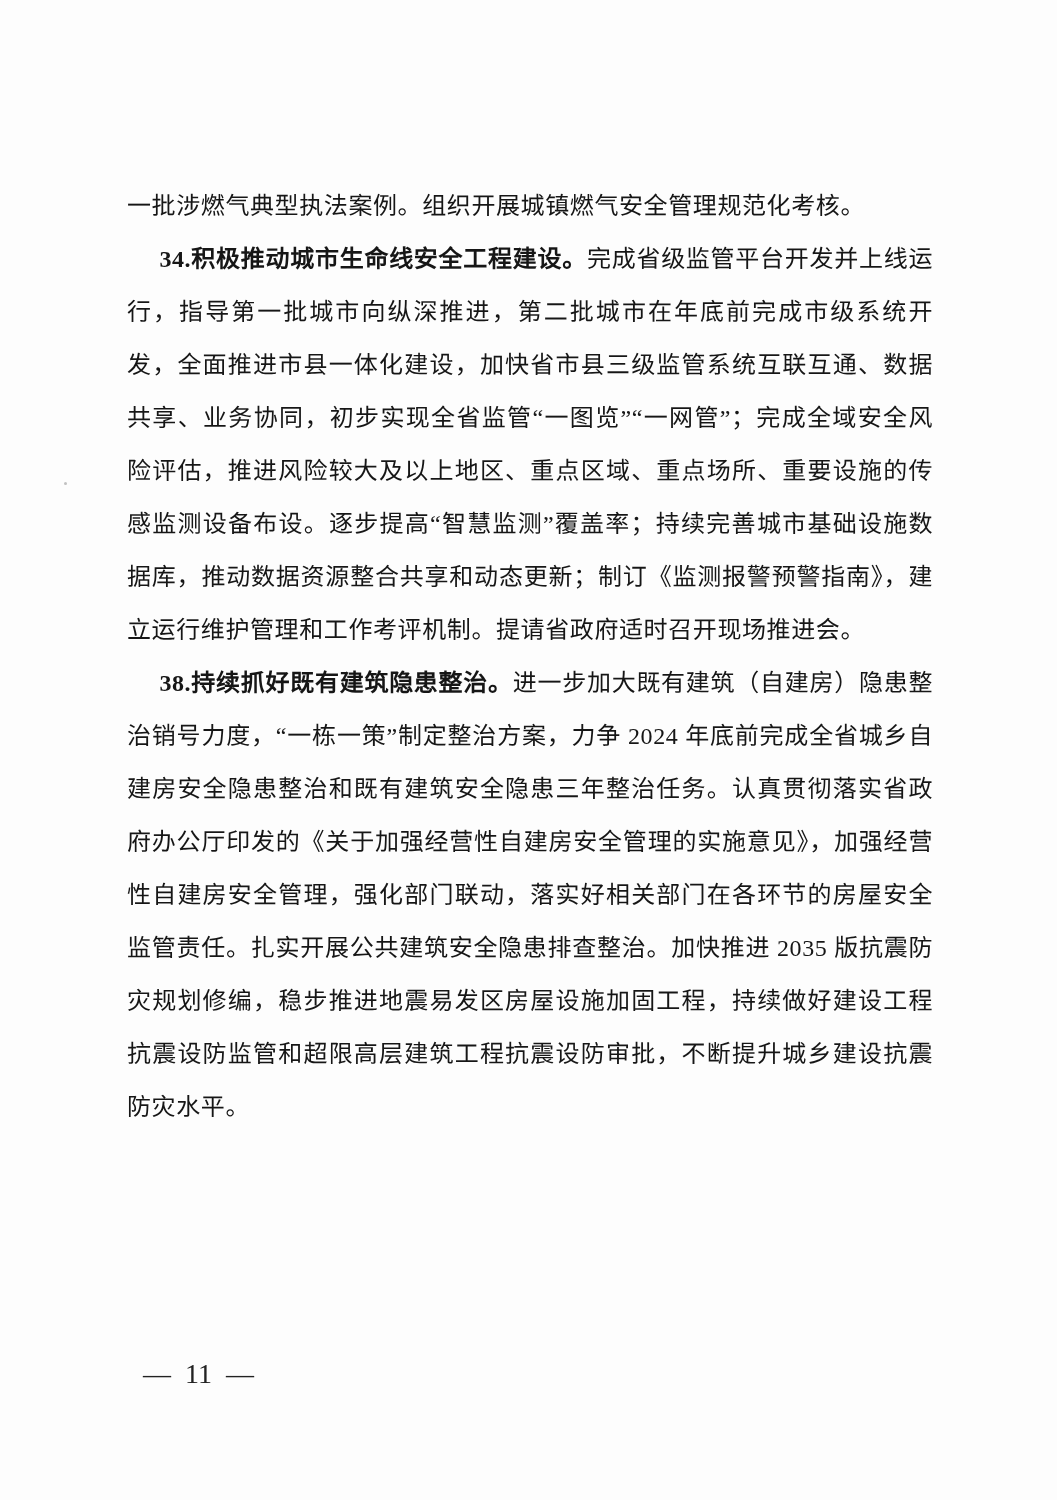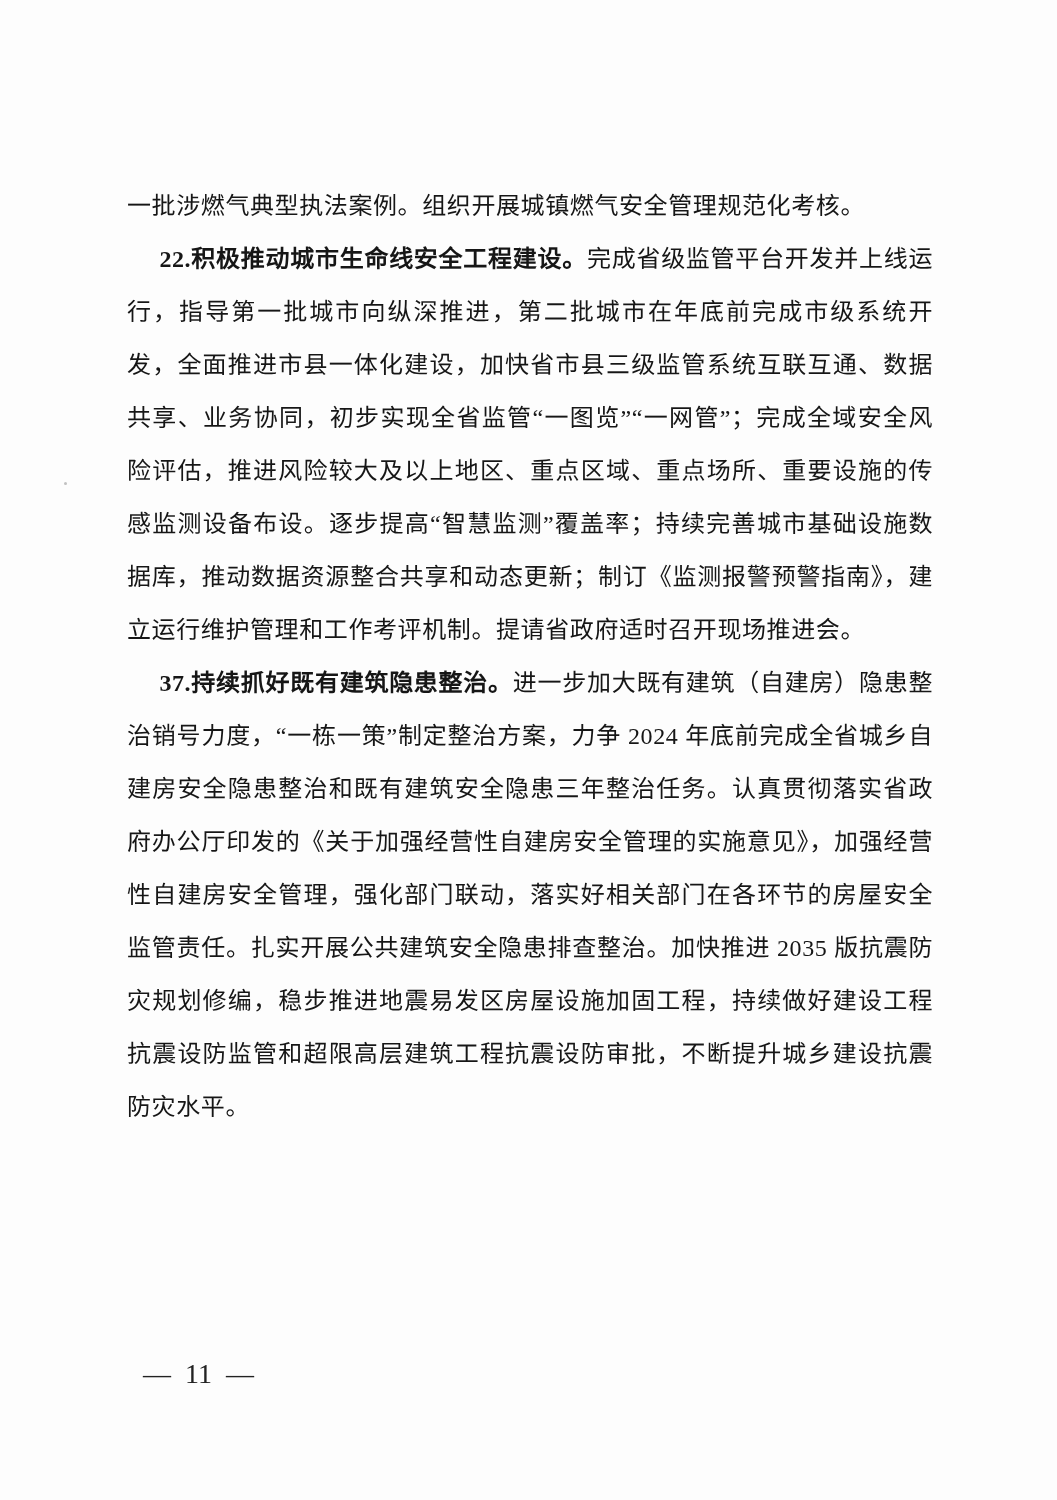--- a/index.html
+++ b/index.html
@@ -66,23 +66,23 @@
 <body>
 
 <div class="page">
 
   <div class="artifact-dot"></div>
 
   <div class="content">
 
     <p class="para"><span>一批涉燃气典型执法案例。组织开展城镇燃气安全管理规范化考核。</span></p>
 
-    <p class="para indent"><span class="lead">22.积极推动城市生命线安全工程建设。</span><span>完成省级监管平台开发并上线运行，指导第一批城市向纵深推进，第二批城市在年底前完成市级系统开发，全面推进市县一体化建设，加快省市县三级监管系统互联互通、数据共享、业务协同，初步实现全省监管“一图览”“一网管”；完成全域安全风险评估，推进风险较大及以上地区、重点区域、重点场所、重要设施的传感监测设备布设。逐步提高“智慧监测”覆盖率；持续完善城市基础设施数据库，推动数据资源整合共享和动态更新；制订《监测报警预警指南》，建立运行维护管理和工作考评机制。提请省政府适时召开现场推进会。</span></p>
+    <p class="para indent"><span class="lead">34.积极推动城市生命线安全工程建设。</span><span>完成省级监管平台开发并上线运行，指导第一批城市向纵深推进，第二批城市在年底前完成市级系统开发，全面推进市县一体化建设，加快省市县三级监管系统互联互通、数据共享、业务协同，初步实现全省监管“一图览”“一网管”；完成全域安全风险评估，推进风险较大及以上地区、重点区域、重点场所、重要设施的传感监测设备布设。逐步提高“智慧监测”覆盖率；持续完善城市基础设施数据库，推动数据资源整合共享和动态更新；制订《监测报警预警指南》，建立运行维护管理和工作考评机制。提请省政府适时召开现场推进会。</span></p>
 
-    <p class="para indent"><span class="lead">37.持续抓好既有建筑隐患整治。</span><span>进一步加大既有建筑（自建房）隐患整治销号力度，“一栋一策”制定整治方案，力争 2024 年底前完成全省城乡自建房安全隐患整治和既有建筑安全隐患三年整治任务。认真贯彻落实省政府办公厅印发的《关于加强经营性自建房安全管理的实施意见》，加强经营性自建房安全管理，强化部门联动，落实好相关部门在各环节的房屋安全监管责任。扎实开展公共建筑安全隐患排查整治。加快推进 2035 版抗震防灾规划修编，稳步推进地震易发区房屋设施加固工程，持续做好建设工程抗震设防监管和超限高层建筑工程抗震设防审批，不断提升城乡建设抗震防灾水平。</span></p>
+    <p class="para indent"><span class="lead">38.持续抓好既有建筑隐患整治。</span><span>进一步加大既有建筑（自建房）隐患整治销号力度，“一栋一策”制定整治方案，力争 2024 年底前完成全省城乡自建房安全隐患整治和既有建筑安全隐患三年整治任务。认真贯彻落实省政府办公厅印发的《关于加强经营性自建房安全管理的实施意见》，加强经营性自建房安全管理，强化部门联动，落实好相关部门在各环节的房屋安全监管责任。扎实开展公共建筑安全隐患排查整治。加快推进 2035 版抗震防灾规划修编，稳步推进地震易发区房屋设施加固工程，持续做好建设工程抗震设防监管和超限高层建筑工程抗震设防审批，不断提升城乡建设抗震防灾水平。</span></p>
 
   </div>
 
   <div class="footer">
     <span class="dash">—</span>
     <span class="pagenum">11</span>
     <span class="dash">—</span>
   </div>
 
 </div>

